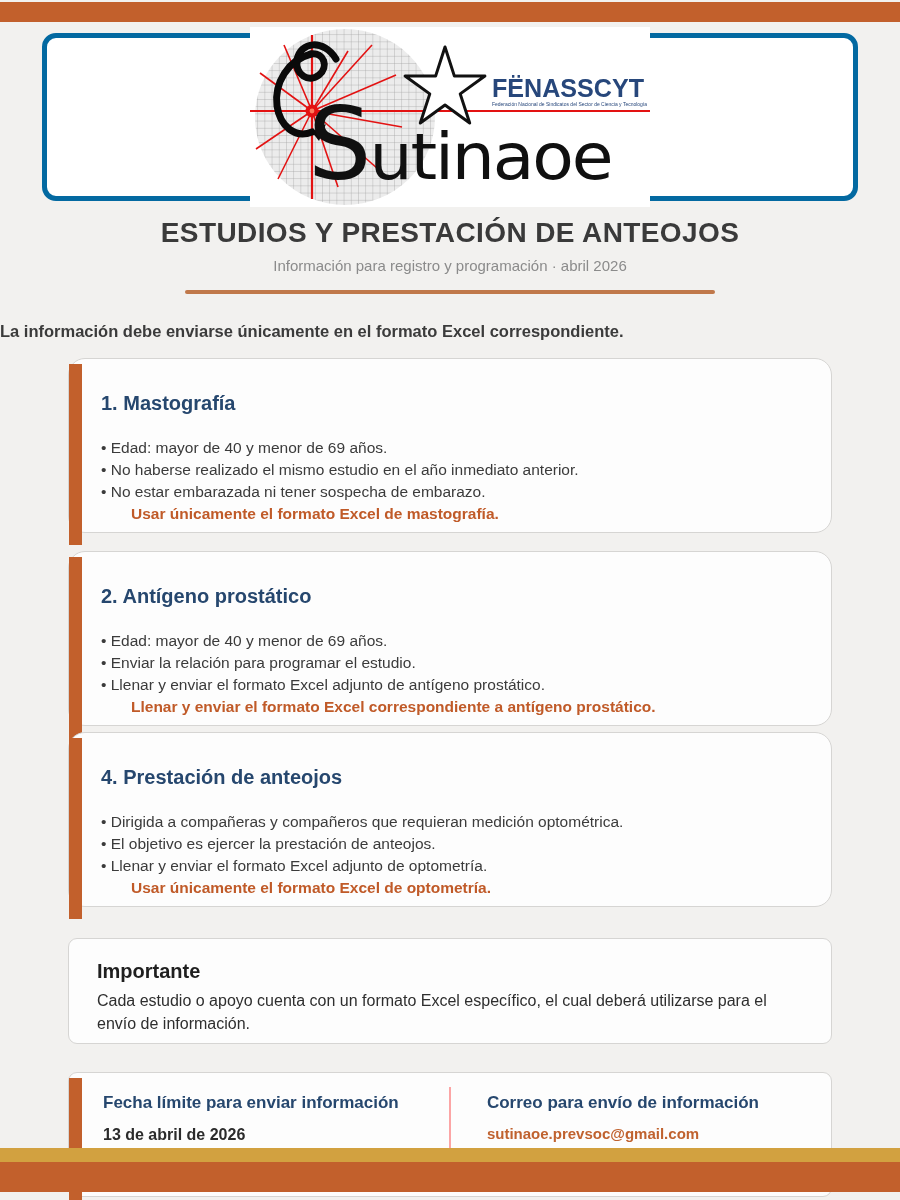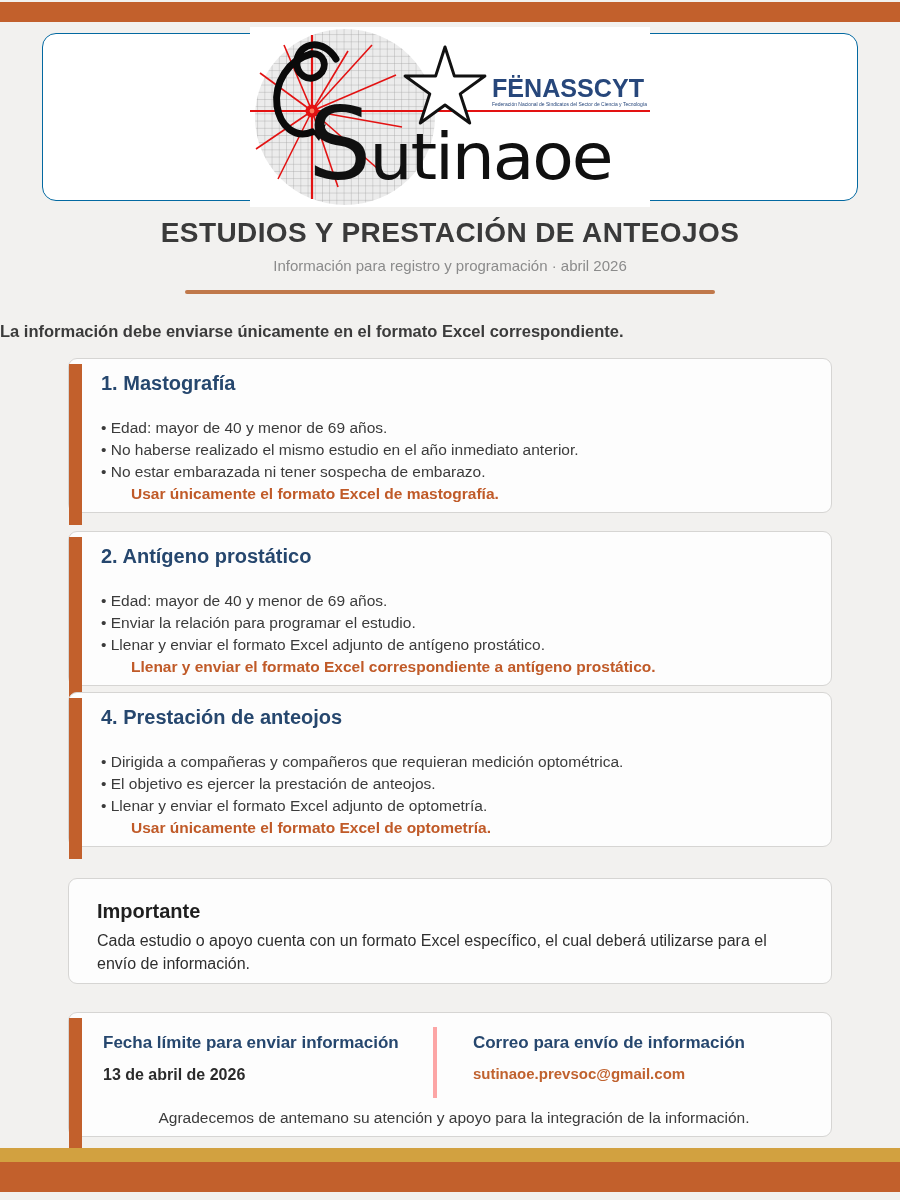--- a/index.html
+++ b/index.html
@@ -10,51 +10,51 @@
     --ink:#3b3b3b;
     --bg:#f2f1ef;
     --card-border:#d6d5d3;
   }
   *{margin:0;padding:0;box-sizing:border-box;}
   body{font-family:"Liberation Sans",sans-serif;background:#fff;}
   .page{width:900px;height:1200px;background:var(--bg);position:relative;overflow:hidden;}
 
   .topbar{margin-top:2px;height:20px;background:var(--orange);}
 
-  .logo-card{margin:11px 42px 0;height:168px;background:#fff;border:1px solid #0369a1;
+  .logo-card{margin:11px 42px 0;height:168px;background:#fff;border:5px solid #0369a1;
     border-radius:14px;display:flex;align-items:center;justify-content:center;}
   .logo-card svg{display:block;}
 
   .page-title{margin-top:17px;text-align:center;font-size:28px;font-weight:bold;
     color:#3a3a3a;letter-spacing:.4px;line-height:30px;}
   .page-subtitle{margin-top:9px;text-align:center;font-size:15px;color:#8b8b8b;line-height:18px;}
   .divider{margin:15px auto 0;width:530px;height:4px;background:#c0784a;border-radius:2px;}
   .intro{margin-top:27px;text-align:left;font-size:16.5px;font-weight:bold;color:var(--ink);line-height:21px;}
 
   .card{width:764px;margin:0 auto;background:#fdfdfd;border:1px solid var(--card-border);
     border-radius:9px;position:relative;}
-  .section-card{padding:12px 30px 8px 32px;}
+  .section-card{padding:32px 30px 8px 32px;border-radius:17px;}
   .accent{position:absolute;left:0;top:5px;width:13px;height:calc(100% + 8px);background:var(--orange);}
   .s1{margin-top:16px;}
   .s2{margin-top:18px;}
   .s3{margin-top:6px;}
   .section-title{font-size:20px;line-height:24px;font-weight:bold;color:var(--blue);}
   .bullets{list-style:none;margin-top:22px;}
   .bullets li{font-size:15.5px;line-height:22px;color:var(--ink);}
   .bullets li::before{content:"• ";color:var(--ink);}
   .note{font-size:15.5px;line-height:21px;font-weight:bold;color:var(--note);margin-left:30px;}
 
   .important-card{margin-top:31px;padding:20px 28px 8px;}
   .important-title{font-size:20px;line-height:24px;font-weight:bold;color:#1f1f1f;}
   .important-body{margin-top:6px;font-size:16px;line-height:23px;color:#2e2e2e;max-width:690px;}
 
   .footer-card{margin-top:28px;padding:14px 26px 8px 34px;}
-  .footer-cols{display:flex;}
+  .footer-cols{display:flex;gap:16px;}
   .footer-col-left{width:47%;padding:6px 0 10px;}
-  .footer-col-right{flex:1;border-left:4px solid #fca5a5;padding:6px 0 10px 36px;}
+  .footer-col-right{flex:1;border-left:2px solid #fca5a5;padding:6px 0 10px 36px;}
   .footer-label{font-size:17px;font-weight:bold;color:var(--blue);line-height:20px;}
   .footer-date{margin-top:9px;font-size:16px;font-weight:bold;color:#2b2b2b;line-height:26px;}
   .footer-email{margin-top:9px;font-size:15px;font-weight:bold;color:#c0622f;line-height:24px;
     text-decoration:none;display:inline-block;}
   .thanks{margin-top:10px;text-align:center;font-size:15.5px;color:var(--ink);line-height:20px;}
 
   .signature{margin-top:9px;text-align:center;font-size:16.5px;font-weight:bold;color:#2b2b2b;}
 
   .goldbar{position:absolute;left:0;right:0;bottom:38px;height:14px;background:var(--gold);}
   .bottombar{position:absolute;left:0;right:0;bottom:8px;height:30px;background:var(--orange);}

